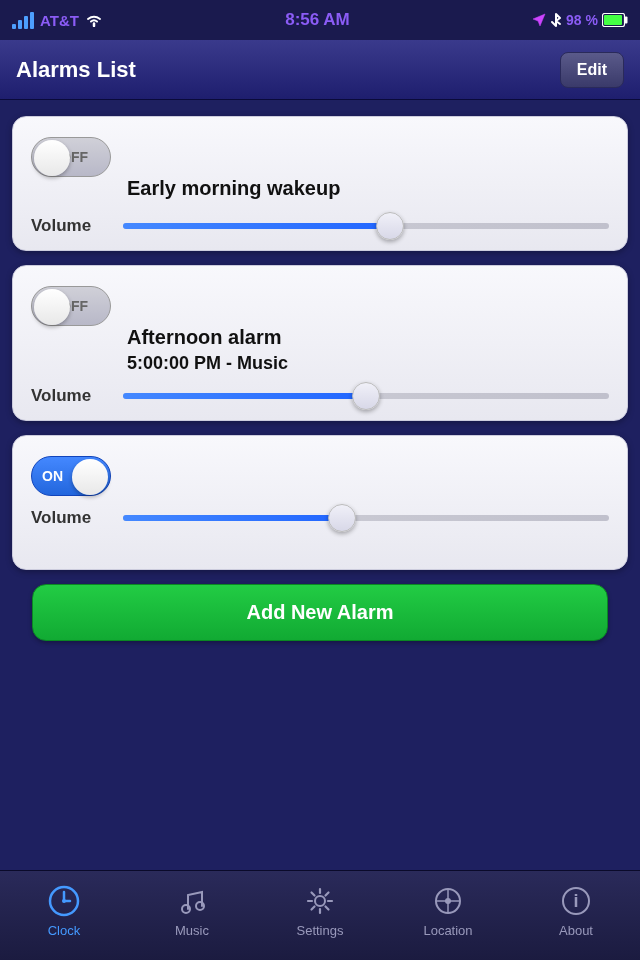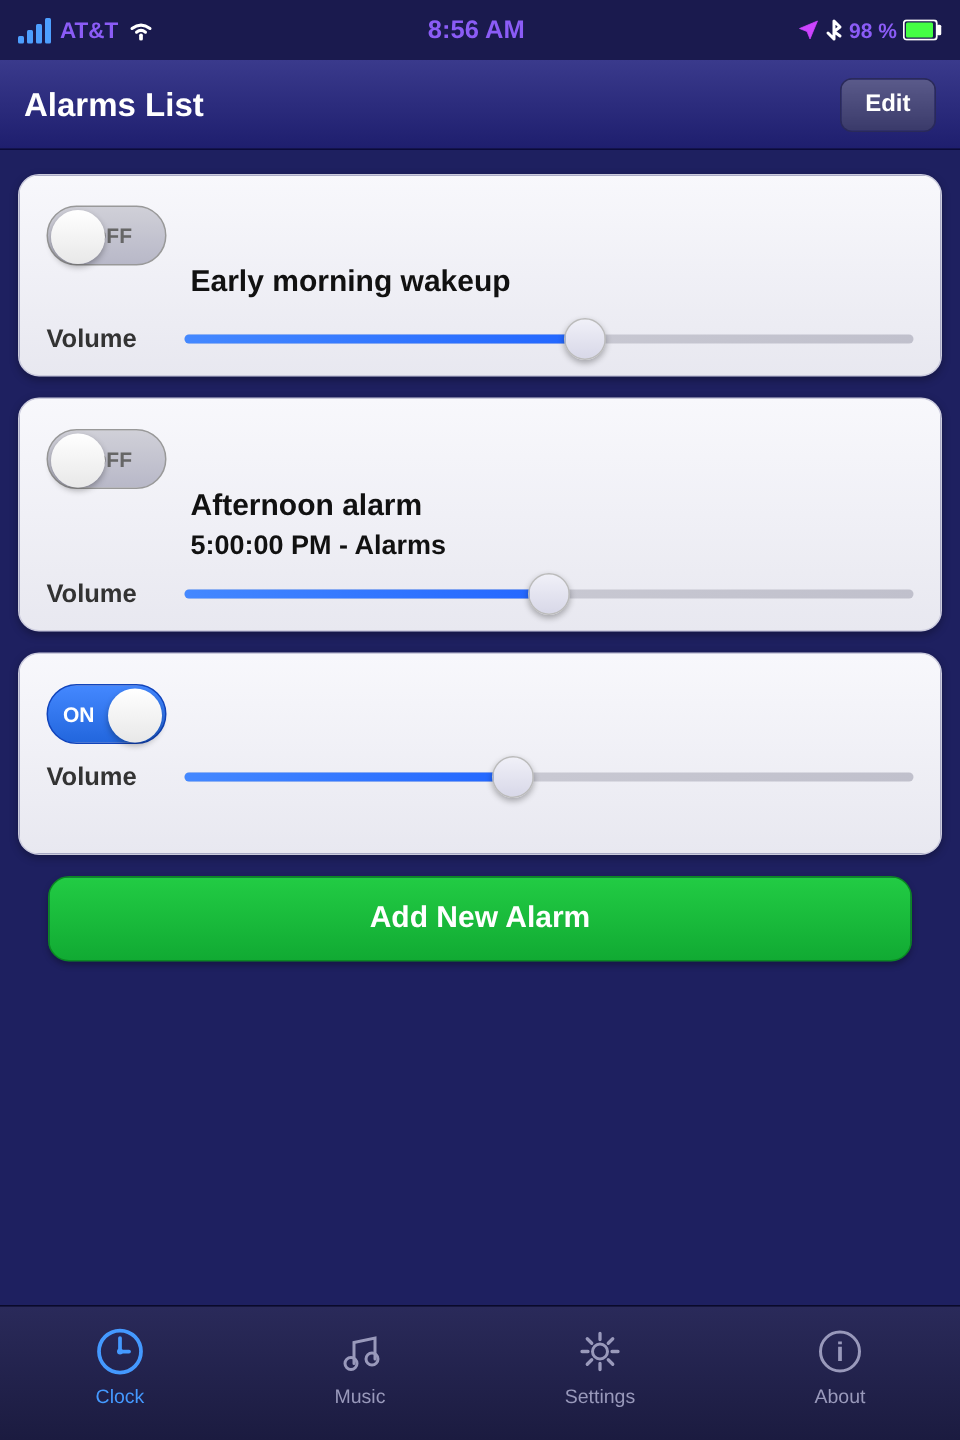--- a/index.html
+++ b/index.html
@@ -320,21 +320,21 @@
   </div>
 
   <div class="alarm-card">
     <div class="alarm-top-row">
       <div class="toggle-switch off">
         <span class="toggle-label">OFF</span>
         <div class="toggle-knob"></div>
       </div>
       <div class="alarm-info">
         <div class="alarm-name">Afternoon alarm</div>
-        <div class="alarm-time">5:00:00 PM - Alarms</div>
+        <div class="alarm-time">5:00:00 PM - Music</div>
       </div>
     </div>
     <div class="volume-row">
       <span class="volume-label">Volume</span>
       <div class="slider-track">
         <div class="slider-fill" style="width: 50%"></div>
         <div class="slider-thumb" style="left: calc(50% - 14px)"></div>
       </div>
     </div>
   </div>
@@ -387,20 +387,31 @@
   <div class="tab-item">
     <div class="tab-icon">
       <svg viewBox="0 0 32 32">
         <circle cx="16" cy="16" r="5" stroke="#9999bb" stroke-width="2" fill="none"></circle>
         <path d="M16 4 L16 8 M16 24 L16 28 M4 16 L8 16 M24 16 L28 16 M7.5 7.5 L10.5 10.5 M21.5 21.5 L24.5 24.5 M24.5 7.5 L21.5 10.5 M10.5 21.5 L7.5 24.5" stroke="#9999bb" stroke-width="2.2" stroke-linecap="round"></path>
       </svg>
     </div>
     <span class="tab-label">Settings</span>
   </div>
 
+  <div class="tab-item">
+    <div class="tab-icon">
+      <svg viewBox="0 0 32 32">
+        <circle cx="16" cy="16" r="12" stroke="#9999bb" stroke-width="2" fill="none"></circle>
+        <line x1="16" y1="4" x2="16" y2="28" stroke="#9999bb" stroke-width="1.5"></line>
+        <line x1="4" y1="16" x2="28" y2="16" stroke="#9999bb" stroke-width="1.5"></line>
+        <circle cx="16" cy="16" r="3" fill="#9999bb"></circle>
+      </svg>
+    </div>
+    <span class="tab-label">Location</span>
+  </div>
 
   <div class="tab-item">
     <div class="tab-icon">
       <svg viewBox="0 0 32 32">
         <circle cx="16" cy="16" r="13" stroke="#9999bb" stroke-width="2" fill="none"></circle>
         <text x="16" y="22" text-anchor="middle" font-size="18" font-weight="700" fill="#9999bb">i</text>
       </svg>
     </div>
     <span class="tab-label">About</span>
   </div>

